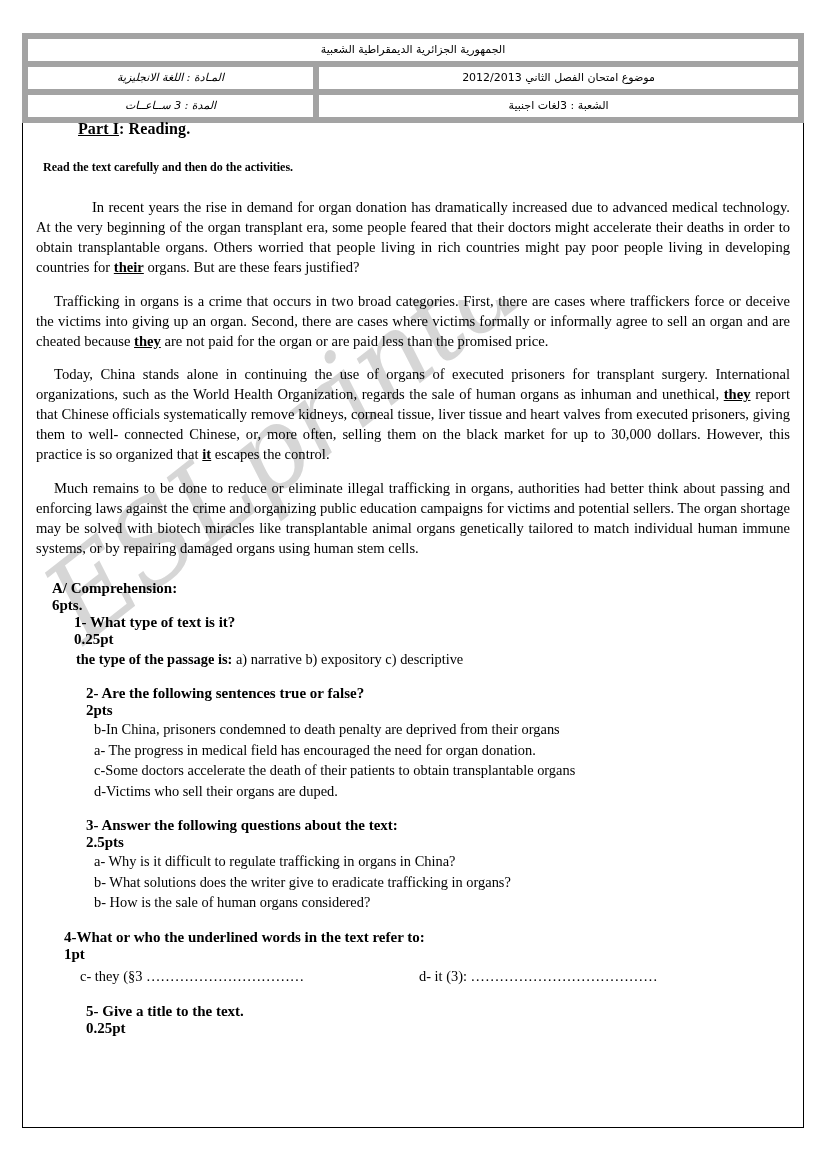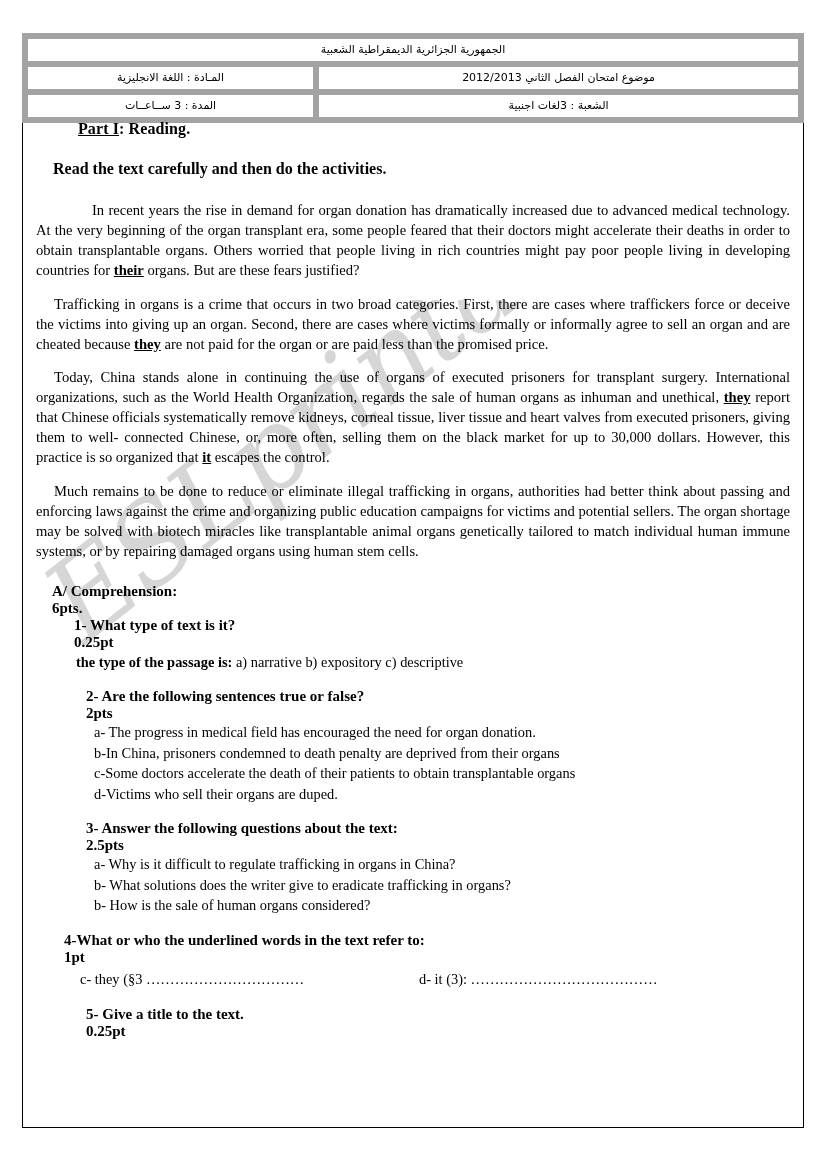--- a/index.html
+++ b/index.html
@@ -82,20 +82,21 @@
   .hdr-right {
     text-align: right;
     padding-right: 12px;
   }
   .hdr-left-cell {
     text-align: left;
     padding-left: 28px;
   }
   .hdr-mid-cell {
     text-align: center;
+    font-style: italic;
   }
 
   
   .content {
     position: absolute;
     left: 22px;
     top: 120px;
     width: 782px;
     padding: 0 14px 0 14px;
     box-sizing: border-box;
@@ -107,23 +108,23 @@
     font-weight: bold;
     margin: 0 0 2px 14px;
     letter-spacing: 0.1px;
   }
   .part-label {
     text-decoration: underline;
     margin-left: 28px;
   }
 
   .instruction {
-    font-size: 16px;
-    font-weight: bold;
-    margin: 22px 0 0 17px;
+    font-size: 12px;
+    font-weight: bold;
+    margin: 22px 0 0 7px;
   }
 
   .passage {
     margin-top: 22px;
     font-size: 14.6px;
     line-height: 1.38;
     text-align: justify;
   }
   .passage p {
     margin: 0 0 13px 0;
@@ -253,22 +254,22 @@
       <div class="sub indent3 q1-line2">
         <span class="mcq-stem">the type of the passage is:</span>
         <span class="mcq-opt">a) narrative    b) expository  c) descriptive</span>
       </div>
 
       <div class="q-block">
         <div class="row q2 indent1">
           <div class="q-head">2- Are the following sentences true or false?</div>
           <div class="pts">2pts</div>
         </div>
+        <div class="sub indent2">b-In China, prisoners condemned to death penalty are deprived from their organs</div>
         <div class="sub indent2">a- The progress in medical field has encouraged the need for organ donation.</div>
-        <div class="sub indent2">b-In China, prisoners condemned to death penalty are deprived from their organs</div>
         <div class="sub indent2">c-Some doctors accelerate the death of their patients to obtain transplantable organs</div>
         <div class="sub indent2">d-Victims who sell their organs are duped.</div>
       </div>
 
       <div class="q-block">
         <div class="row q3 indent1">
           <div class="q-head">3- Answer the following questions about the text:</div>
           <div class="pts">2.5pts</div>
         </div>
         <div class="sub indent2">a-  Why is it difficult to regulate trafficking in organs in China?</div>

